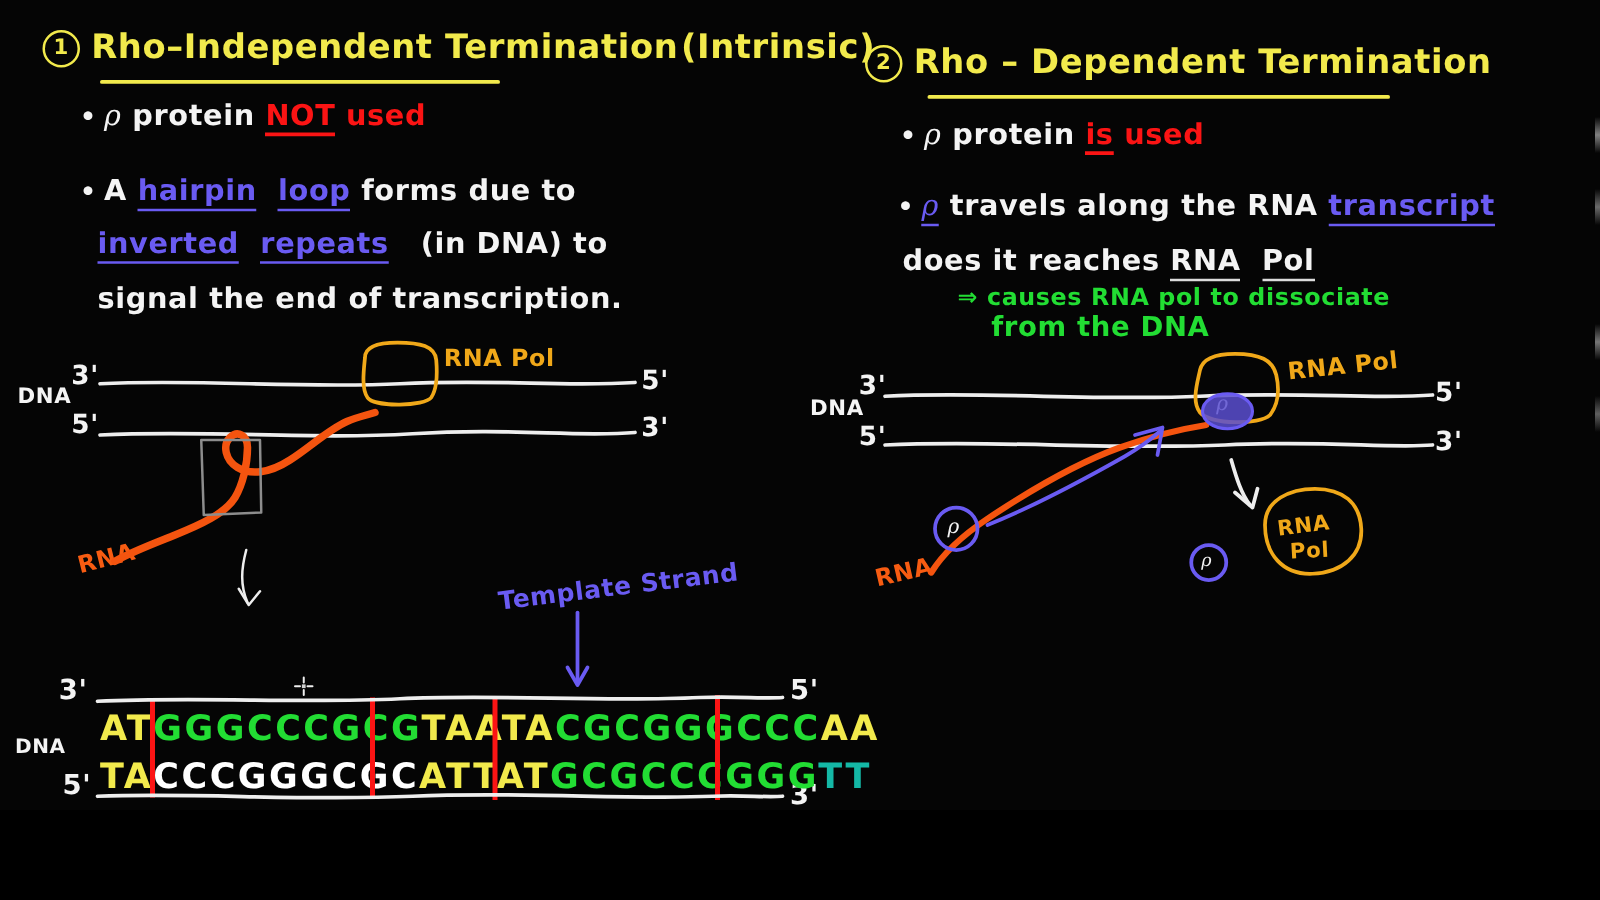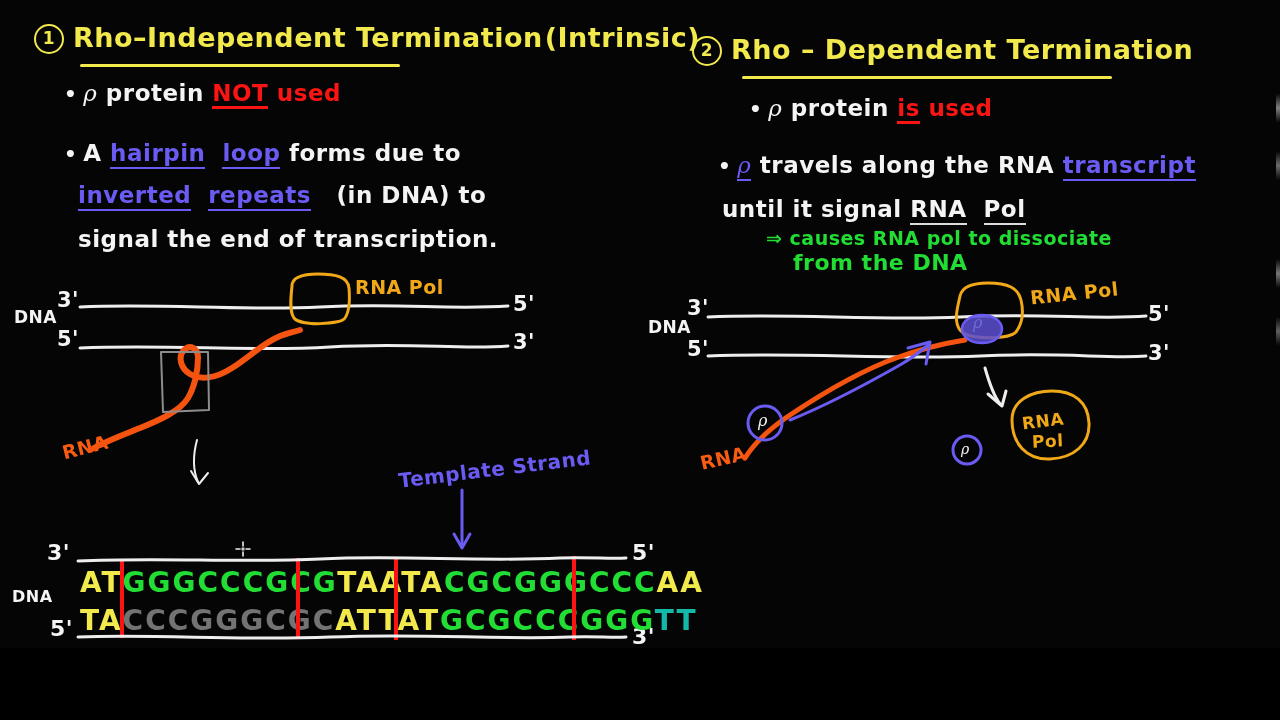--- a/index.html
+++ b/index.html
@@ -150,42 +150,42 @@
   <div class="abs hw c-white" style="left:12px; top:588px; font-size:16px;">DNA</div>
   <div class="abs hw c-white" style="left:47px; top:540px; font-size:22px;">3'</div>
   <div class="abs hw c-white" style="left:632px; top:540px; font-size:22px;">5'</div>
   <div class="abs hw c-white" style="left:50px; top:616px; font-size:22px;">5'</div>
   <div class="abs hw c-white" style="left:632px; top:624px; font-size:22px;">3'</div>
 
   <div class="abs" id="seq-top" style="left:80px; top:566px;">
     <div class="seqrow"><span style="color: rgb(242, 234, 76);">AT</span><span style="color: rgb(34, 221, 51);">GGGCCCGCG</span><span style="color: rgb(242, 234, 76);">TAATA</span><span style="color: rgb(34, 221, 51); text-align: center;">CGCGGGCCC</span><span style="color: rgb(242, 234, 76);">AA</span></div>
   </div>
   <div class="abs" id="seq-bottom" style="left:80px; top:604px;">
-    <div class="seqrow"><span style="color: rgb(242, 234, 76);">TA</span><span style="color: #737373;">CCCGGGCGC</span><span style="color: rgb(242, 234, 76);">ATTAT</span><span style="color: rgb(34, 221, 51);">GCGCCCGGG</span><span style="color: #14b8a6;">TT</span></div>
+    <div class="seqrow"><span style="color: rgb(242, 234, 76);">TA</span><span style="color: #ffffff;">CCCGGGCGC</span><span style="color: rgb(242, 234, 76);">ATTAT</span><span style="color: rgb(34, 221, 51);">GCGCCCGGG</span><span style="color: #14b8a6;">TT</span></div>
   </div>
 
   <div class="redbar" style="left:120px; top:560px; height:78px;"></div>
   <div class="redbar" style="left:296px; top:558px; height:80px;"></div>
   <div class="redbar" style="left:394px; top:558px; height:82px;"></div>
   <div class="redbar" style="left:572px; top:556px; height:84px;"></div>
 
   <div class="abs hw title c-yellow" style="left:692px; top:34px;">
     <span class="num-circle">2</span><span>Rho – Dependent    Termination</span>
   </div>
   <div class="abs title-underline" style="left:742px; top:76px; width:370px;"></div>
 
-  <div class="abs hw bullet" style="left:720px; top:95px;margin-left:29px;">
+  <div class="abs hw bullet" style="left:720px; top:95px;">
     <span class="dot c-white">•</span><span class="rho c-white">ρ</span><span class="c-white"> protein </span><span class="c-red ul-red">is</span><span class="c-red"> used</span>
   </div>
 
   <div class="abs hw bullet" style="left:718px; top:152px;">
     <span class="dot c-white">•</span><span class="rho c-blue ul-blue">ρ</span><span class="c-white"> travels along the RNA </span><span class="c-blue ul-blue">transcript</span>
   </div>
   <div class="abs hw bullet" style="left:722px; top:196px;">
-    <span class="c-white">until it signal </span><span class="c-white ul-white">RNA</span><span class="c-white">&nbsp;&nbsp;</span><span class="c-white ul-white">Pol</span>
+    <span class="c-white">does it reaches </span><span class="c-white ul-white">RNA</span><span class="c-white">&nbsp;&nbsp;</span><span class="c-white ul-white">Pol</span>
   </div>
 
   <div class="abs hw c-green" style="left:766px; top:228px; font-size:19px;">
     <span>⇒</span>
     <span>causes RNA pol to dissociate</span>
   </div>
   <div class="abs hw c-green" style="left:793px; top:250px; font-size:22px;">from the DNA</div>
 
   <div class="abs hw c-white" style="left:648px; top:318px; font-size:17px;">DNA</div>
   <div class="abs hw c-white" style="left:687px; top:296px; font-size:21px;">3'</div>

